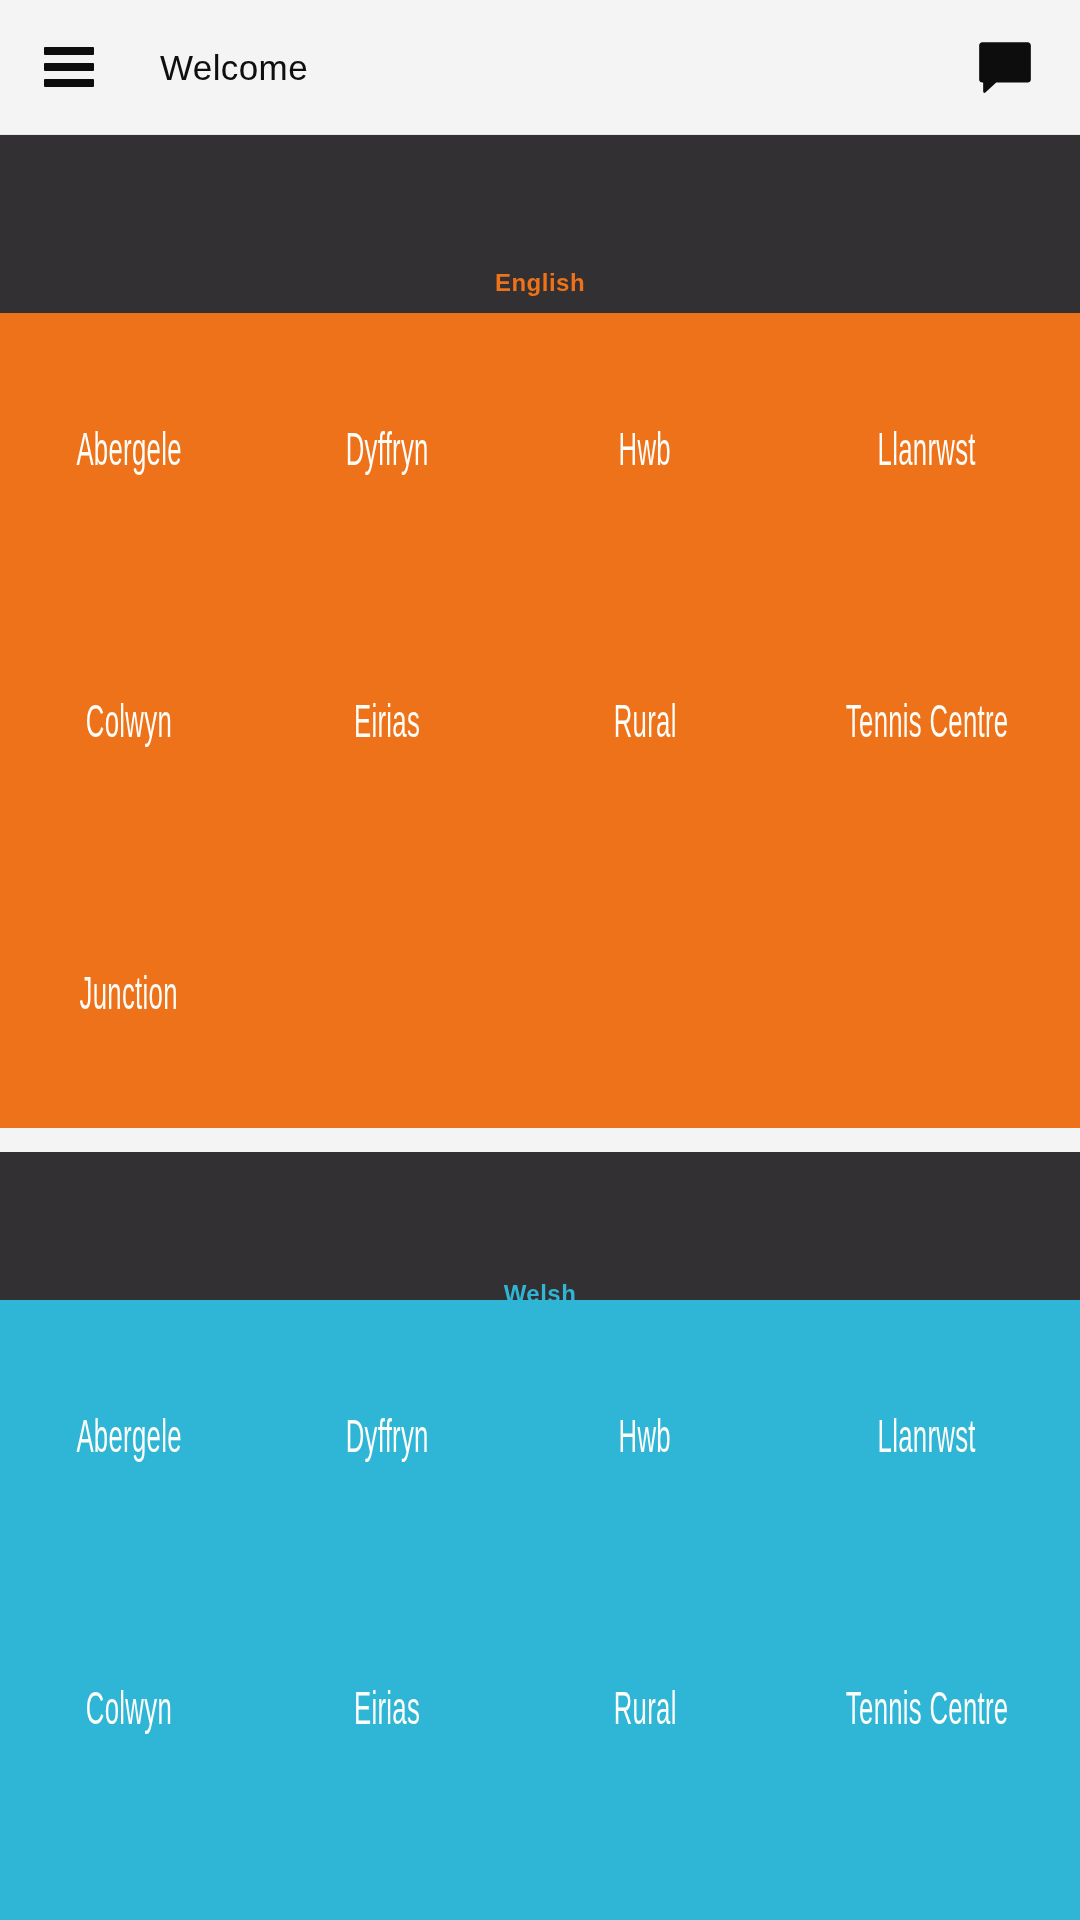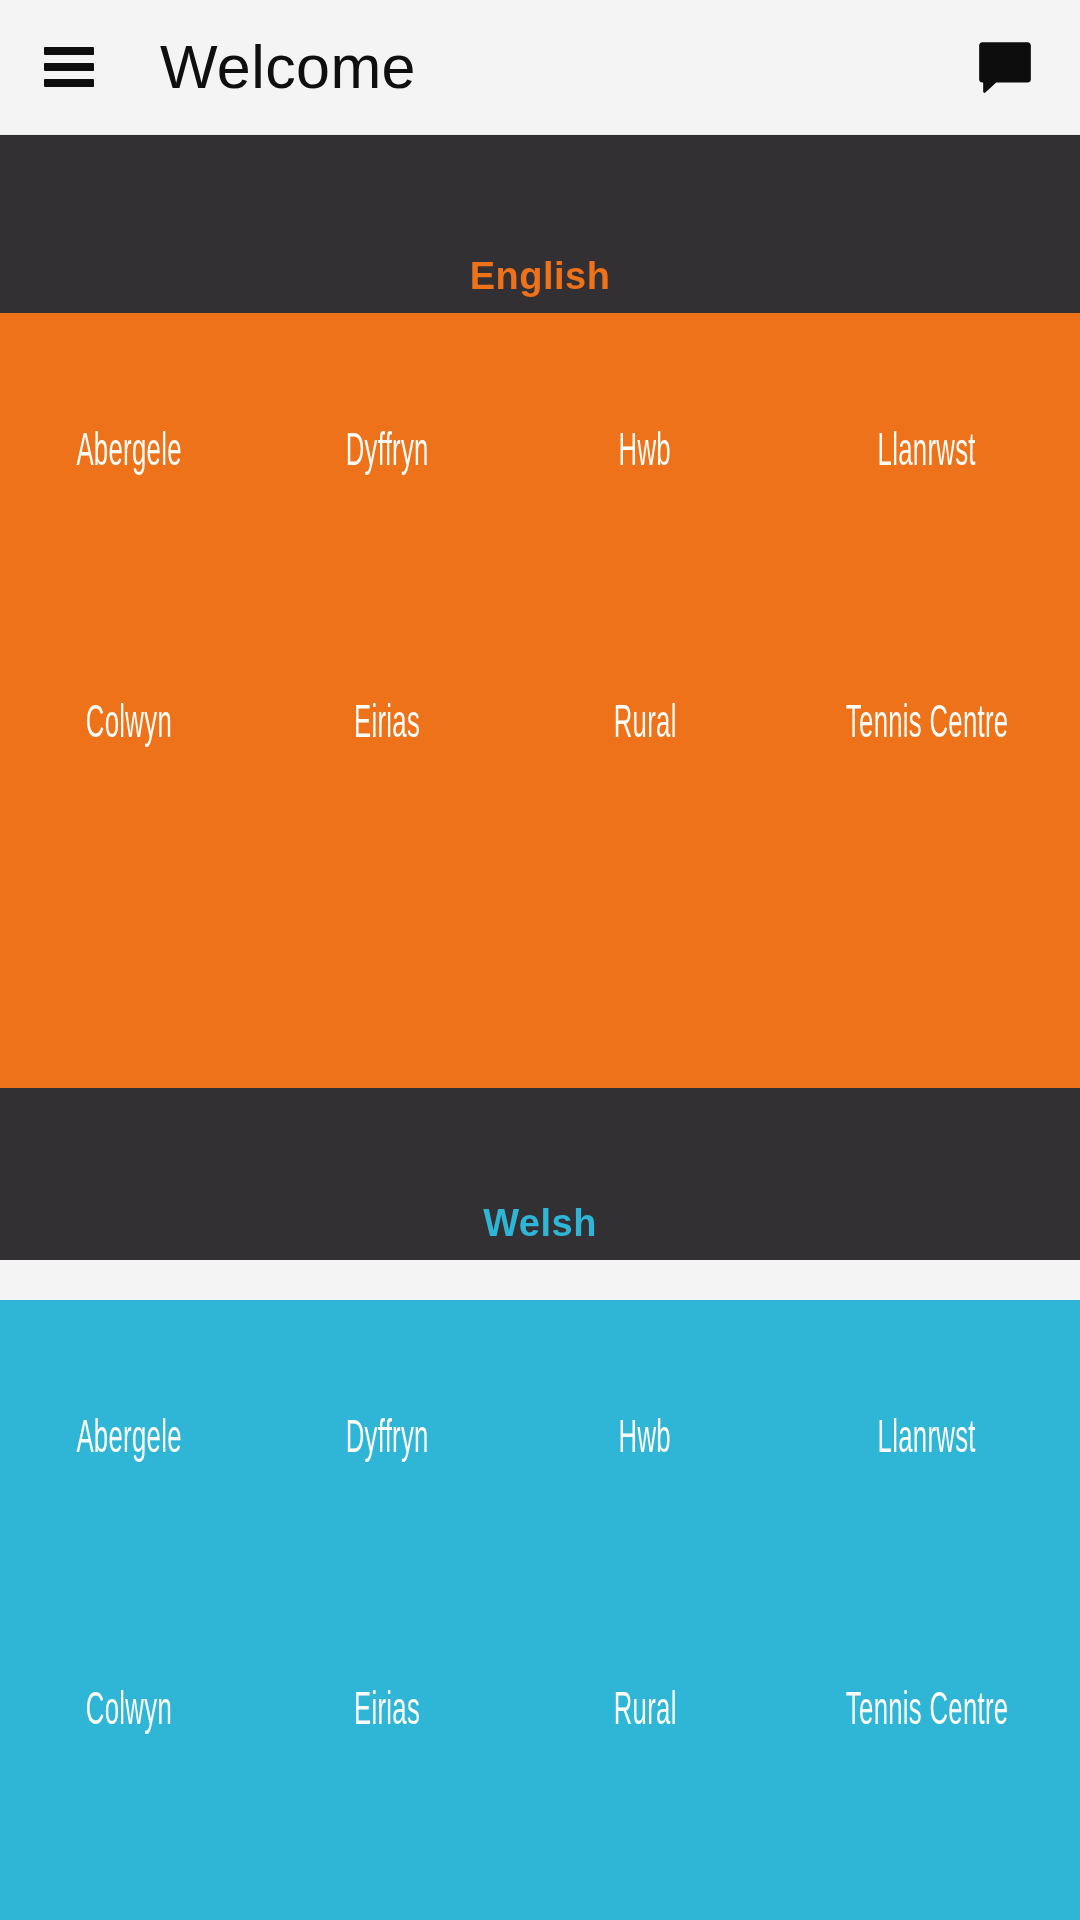--- a/index.html
+++ b/index.html
@@ -44,21 +44,21 @@
   }
   .hamburger span {
     display: block;
     height: 8px;
     width: 100%;
     background: #0d0d0d;
     border-radius: 1px;
   }
 
   .appbar-title {
-    font-size: 61px;
+    font-size: 35px;
     color: #0f0f0f;
     font-weight: 400;
     margin-left: 66px;
     letter-spacing: 0.4px;
     line-height: 1;
     white-space: nowrap;
     font-family: "Liberation Sans", sans-serif;
   }
 
   .appbar-spacer { flex: 1 1 auto; }
@@ -78,29 +78,29 @@
     width: 1080px;
     background: #323033;
     box-sizing: border-box;
   }
   .section-band .band-label {
     position: absolute;
     left: 0;
     right: 0;
     bottom: 18px;
     text-align: center;
-    font-size: 38px;
+    font-size: 24px;
     font-weight: bold;
     letter-spacing: 0.5px;
     line-height: 1;
     font-family: "Liberation Sans", sans-serif;
   }
 
   #band-english { top: 135px; height: 178px; }
-  #band-welsh   { top: 1088px; height: 172px; }
+  #band-welsh   { top: 1152px; height: 172px; }
 
   
   .panel {
     position: absolute;
     left: 0;
     width: 1080px;
     box-sizing: border-box;
     overflow: hidden;
   }
   #panel-english {
@@ -203,20 +203,23 @@
       <div class="tile">
         <span class="tile-label">Eirias</span>
       </div>
       <div class="tile">
         <span class="tile-label">Rural</span>
       </div>
       <div class="tile">
         <span class="tile-label">Tennis Centre</span>
       </div>
 
+      <div class="tile">
+        <span class="tile-label">Junction</span>
+      </div>
       <div class="tile empty">
         <span class="tile-label"></span>
       </div>
 
     </div>
   </div>
 
   <div class="section-band" id="band-welsh">
     <div class="band-label" style="color:#2FB6D6;">Welsh</div>
   </div>

